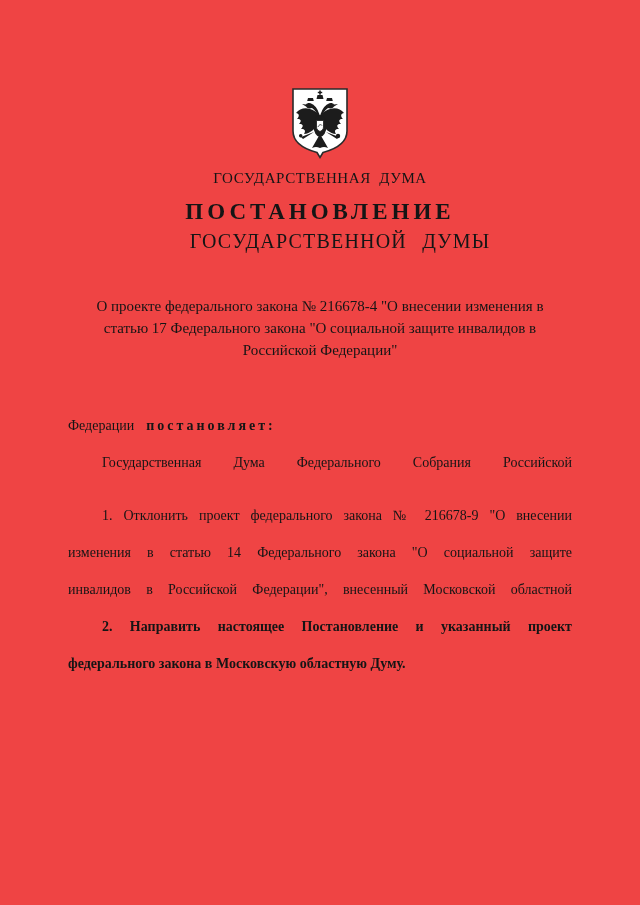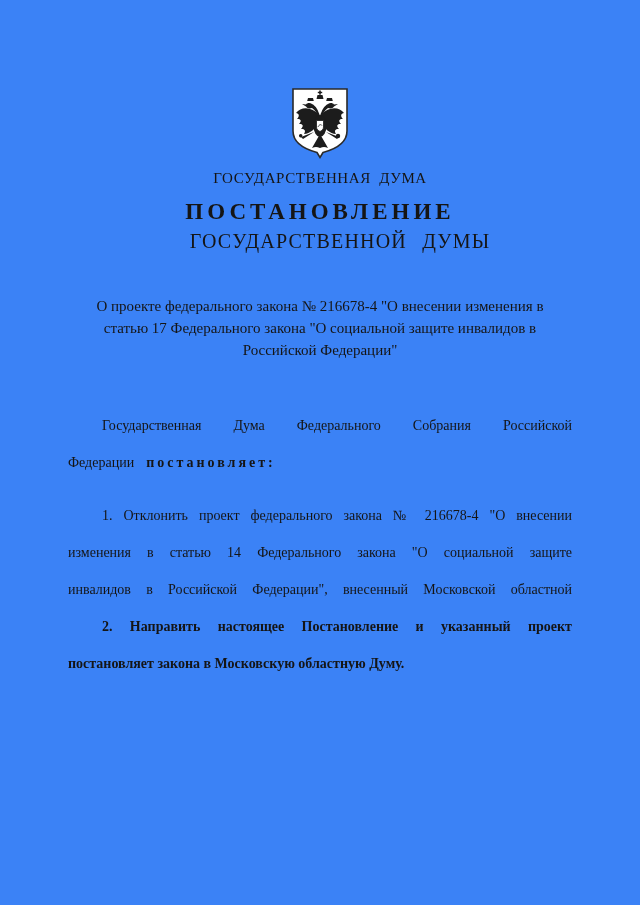--- a/index.html
+++ b/index.html
@@ -1,21 +1,21 @@
 <!DOCTYPE html>
 <html><head>
 <meta charset="utf-8">
 <style>
   html, body { margin: 0; padding: 0; background: #ffffff; }
   .page {
     position: relative;
     width: 640px;
     height: 905px;
     margin: 0 auto;
-    background: #3b82f6;
+    background: #ef4444;
     color: #151515;
     font-family: "Liberation Serif", "DejaVu Serif", serif;
     overflow: hidden;
   }
   .emblem-wrap {
     padding-top: 86px;
     text-align: center;
   }
   .emblem-wrap svg { display: inline-block; }
 
@@ -118,30 +118,30 @@
 
   <div class="subject">
     <div>О проекте федерального закона № 216678-4 "О внесении изменения в</div>
     <div>статью 17 Федерального закона "О социальной защите инвалидов в</div>
     <div>Российской Федерации"</div>
   </div>
 
   <div class="body-text">
 
     <div class="para-preamble">
+      <div class="line last"><span>Федерации</span><span class="emphasis">постановляет:</span></div>
       <div class="line indent">Государственная Дума Федерального Собрания Российской</div>
-      <div class="line last"><span>Федерации</span><span class="emphasis">постановляет:</span></div>
     </div>
 
     <div class="para-item1">
-      <div class="line indent">1. Отклонить проект федерального закона № 216678-4 "О внесении</div>
+      <div class="line indent">1. Отклонить проект федерального закона № 216678-9 "О внесении</div>
       <div class="line">изменения в статью 14 Федерального закона "О социальной защите</div>
       <div class="line">инвалидов в Российской Федерации", внесенный Московской областной</div>
     </div>
 
     <div class="para-item2">
       <div class="line indent">2. Направить настоящее Постановление и указанный проект</div>
-      <div class="line last">постановляет закона в Московскую областную Думу.</div>
+      <div class="line last">федерального закона в Московскую областную Думу.</div>
     </div>
 
   </div>
 
 </div>
 
 </body></html>

